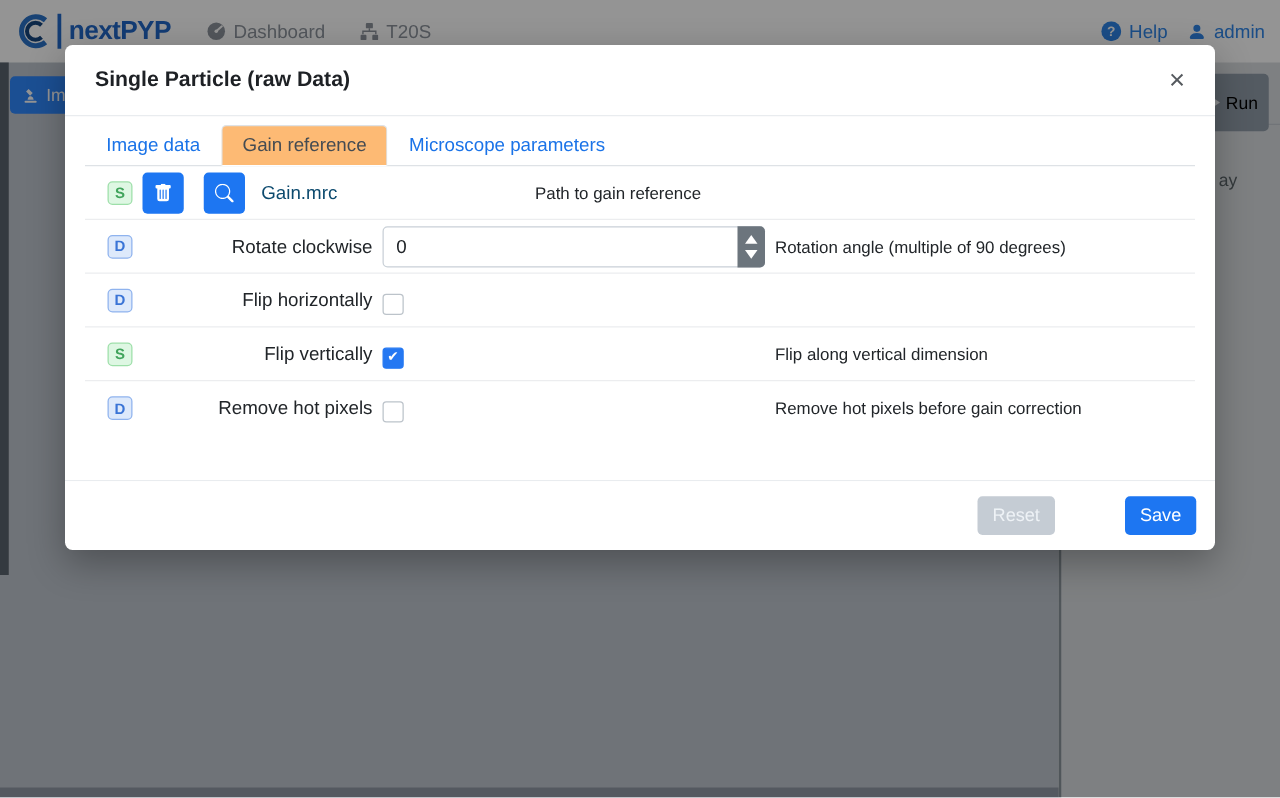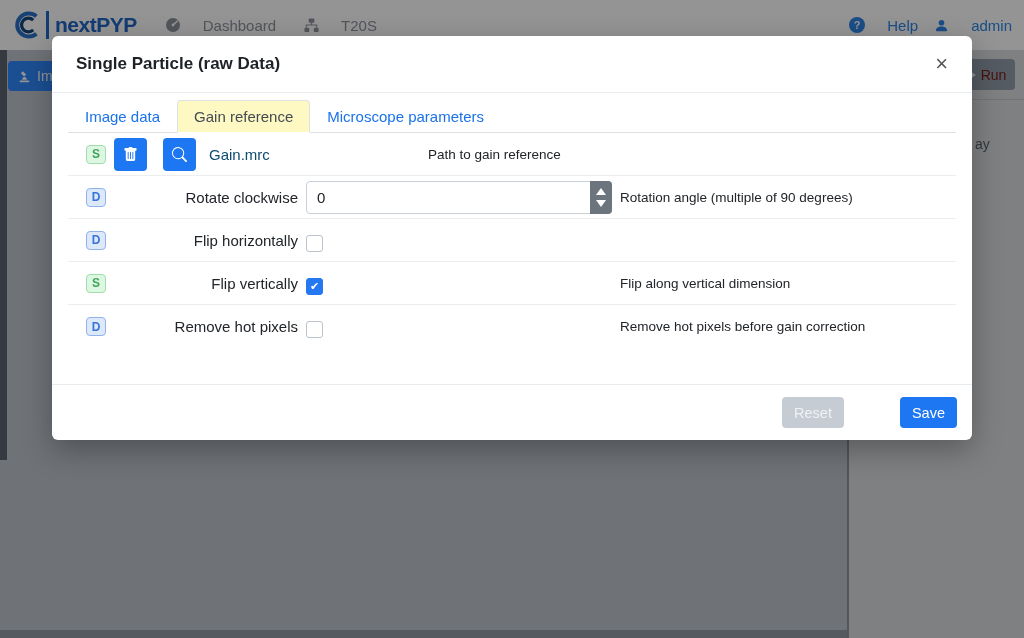--- a/index.html
+++ b/index.html
@@ -15,52 +15,52 @@
   *{box-sizing:border-box;margin:0;padding:0;}
   html,body{width:1024px;height:638px;overflow:hidden;}
   body{font-family:"Liberation Sans","DejaVu Sans",sans-serif;position:relative;background:#fff;}
 
   
   .navbar{position:absolute;top:0;left:0;width:1024px;height:50px;background:#fff;
     display:flex;align-items:center;z-index:1;}
   .brand-wrap{display:flex;align-items:center;margin-left:10px;}
   .brand-bar{width:3px;height:28px;background:var(--brand-blue);margin:0 6px 0 4px;}
   .brand-text{font-size:21px;font-weight:800;color:var(--brand-blue);letter-spacing:-0.5px;}
-  .nav-link{display:flex;align-items:center;gap:22px;font-size:15px;color:var(--nav-link-gray);margin-left:28px;cursor:pointer;}
+  .nav-link{display:flex;align-items:center;gap:6px;font-size:15px;color:var(--nav-link-gray);margin-left:28px;cursor:pointer;}
   .nav-right{margin-left:auto;display:flex;align-items:center;margin-right:12px;}
   .nav-right .nav-link{color:var(--nav-link-blue);margin-left:16px;}
 
   .workspace{position:absolute;top:50px;left:0;width:847px;height:588px;background:#c0c7cf;z-index:1;}
   .left-strip{position:absolute;left:0;top:0;width:7px;height:410px;background:#5b646e;}
   .bottom-strip{position:absolute;left:0;bottom:0;width:100%;height:8px;background:#919aa6;}
   .import-btn{position:absolute;left:8px;top:11px;height:30px;width:96px;background:#3088fd;border:none;
     border-radius:4px;color:#fff;font-size:14px;display:flex;align-items:center;gap:6px;padding:0 10px;cursor:pointer;}
   .side-panel{position:absolute;top:50px;left:847px;width:177px;height:588px;background:#d9dde1;
     border-left:2px solid #8b949c;z-index:1;}
   .side-toolbar{height:50px;border-bottom:1px solid #c3c9cf;position:relative;}
-  .run-btn{position:absolute;right:9px;top:9px;height:31px;width:54px;background:#929da9;border:none;
-    border-radius:4px;color:#7f1d1d;font-size:14px;display:flex;align-items:center;justify-content:center;gap:5px;cursor:pointer;}
+  .run-btn{position:absolute;right:9px;top:9px;height:46px;width:54px;background:#929da9;border:none;
+    border-radius:4px;color:#000000;font-size:14px;display:flex;align-items:center;justify-content:center;gap:5px;cursor:pointer;}
   .play-tri{width:0;height:0;border-top:4px solid transparent;border-bottom:4px solid transparent;border-left:6px solid #f2f5f8;}
   .side-text{position:absolute;left:126px;top:86px;font-size:14px;color:#5b6468;}
 
   
   .overlay{position:absolute;inset:0;background:rgba(0,0,0,0.42);z-index:10;}
 
   
   .modal{position:absolute;left:52px;top:36px;width:920px;height:404px;background:#fff;border-radius:6px;
     box-shadow:0 10px 30px rgba(0,0,0,0.3);z-index:20;}
   .modal-header{height:57px;display:flex;align-items:center;padding:0 24px;border-bottom:1px solid #e9ecef;}
   .modal-title{font-size:17px;font-weight:700;color:#1e2125;}
   .modal-close{margin-left:auto;font-size:22px;line-height:1;color:#55595e;background:none;border:none;cursor:pointer;font-weight:400;}
 
   .modal-body{padding:7px 16px 0 16px;}
   .tabs{display:flex;list-style:none;border-bottom:1px solid #dee2e6;}
   .tab{padding:7px 16px;font-size:15px;color:var(--tab-link);cursor:pointer;border:1px solid transparent;
     border-radius:4px 4px 0 0;margin-bottom:-1px;}
-  .tab.active{color:#444b52;background:#fef9c3;border-color:#dee2e6 #dee2e6 #fff;cursor:default;}
+  .tab.active{color:#444b52;background:#fdba74;border-color:#dee2e6 #dee2e6 #fff;cursor:default;}
 
   .form-row{display:flex;align-items:center;height:43px;border-bottom:1px solid #ecedef;}
   .form-row:last-child{border-bottom:none;}
   .badge{width:20px;height:19px;border-radius:4px;font-size:12px;font-weight:700;
     display:flex;align-items:center;justify-content:center;margin-left:18px;flex:none;}
   .badge-s{background:#def7e3;border:1px solid #9ddfa9;color:var(--badge-s);}
   .badge-d{background:#dde9fb;border:1px solid #8fb3ee;color:var(--badge-d);}
   .row-label{width:184px;margin-left:8px;text-align:right;font-size:15px;color:#212529;flex:none;}
   .row-control{width:306px;margin-left:8px;display:flex;align-items:center;flex:none;}
   .row-desc{flex:1;padding-left:8px;font-size:13.5px;color:#212529;}

